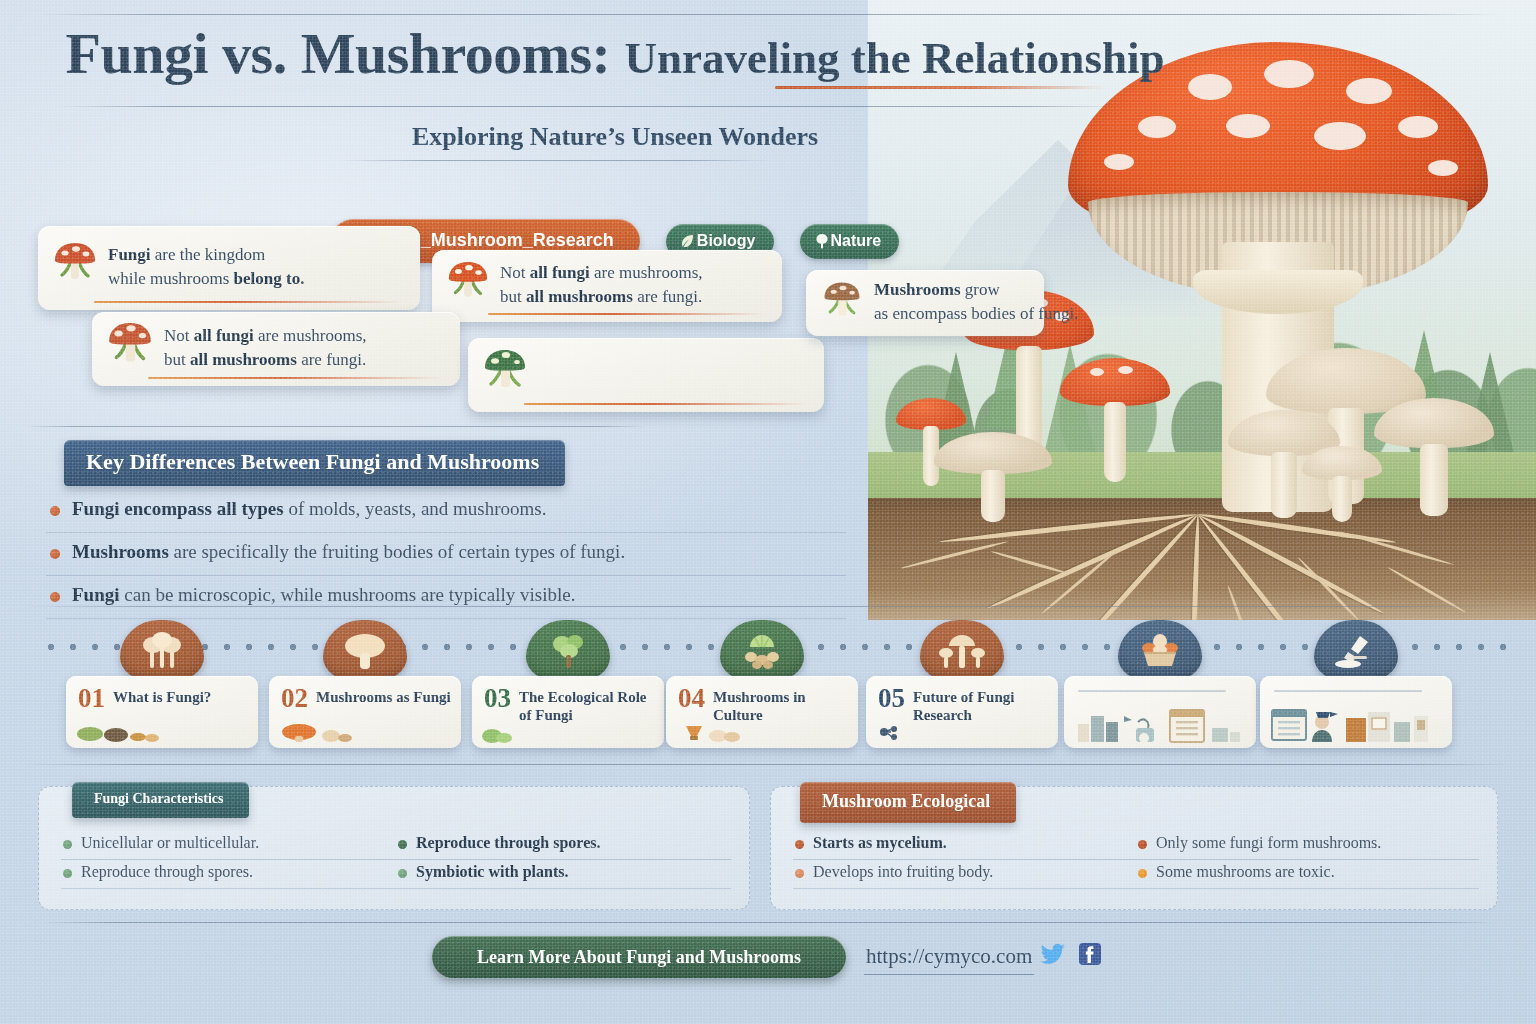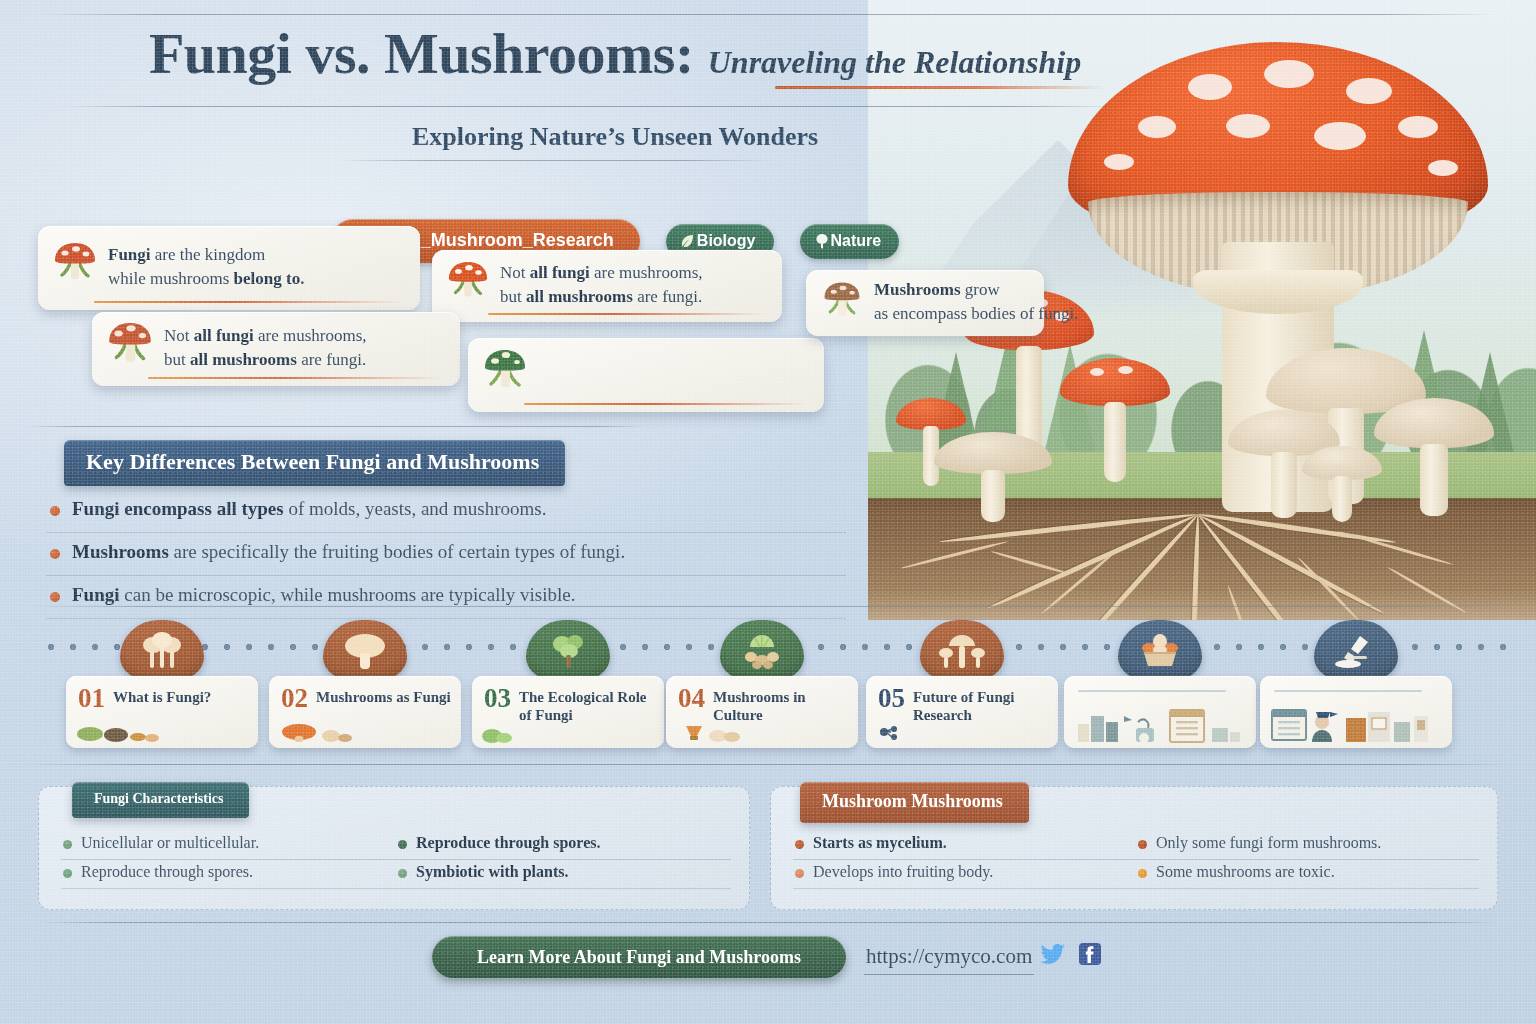--- a/index.html
+++ b/index.html
@@ -138,21 +138,21 @@
   }
 
   
   #titleblock { position:absolute; left:0; top:24px; width:1230px; text-align:center; }
   #maintitle {
     font-family:"Liberation Serif", serif;
     font-weight:700; font-size:58px; letter-spacing:-0.5px;
     color:#2c4359; line-height:1.05; white-space:nowrap;
   }
   #maintitle .sub {
-    font-size:32px; font-weight:700; letter-spacing:0px;font-style:italic;
+    font-size:45px; font-weight:700; letter-spacing:0px;
   }
   #title-underline {
     position:absolute; left:775px; top:86px; width:330px; height:3px;
     background: linear-gradient(90deg,#c25a2c,#d4734a 60%,rgba(212,115,74,0));
     border-radius:2px;
   }
   #title-rule { position:absolute; left:60px; top:106px; width:1060px; height:1px;
     background: linear-gradient(90deg, rgba(70,95,125,0) 0%, rgba(70,95,125,.5) 10%, rgba(70,95,125,.5) 90%, rgba(70,95,125,0) 100%); }
 
   #subtitle {
@@ -787,21 +787,21 @@
           <span class="pdot" style="background:radial-gradient(circle at 35% 30%,#c5603a,#a8421f);"></span>
           <span>Only some fungi form mushrooms.</span>
         </div>
         <div class="prow">
           <span class="pdot" style="background:radial-gradient(circle at 35% 30%,#f0a43c,#db8a1c);"></span>
           <span>Some mushrooms are toxic.</span>
         </div>
       </div>
     </div>
   </div>
-  <div class="ribbon rust" style="left:800px;top:782px;font-size:18px;">Mushroom Mushrooms</div>
+  <div class="ribbon rust" style="left:800px;top:782px;font-size:18px;">Mushroom Ecological</div>
 
   <div id="footer-rule"></div>
   <div id="cta">Learn More About Fungi and Mushrooms</div>
   <div id="site">https://cymyco.com</div>
   <div id="site-rule"></div>
   <div id="social">
     <span>
       <svg width="26" height="22" viewBox="0 0 26 22">
           <path d="M25 3.2c-.9.4-1.9.7-2.9.8 1-.6 1.8-1.6 2.2-2.8-1 .6-2.1 1-3.2 1.2A5 5 0 0 0 12.5 6c0 .4 0 .8.1 1.1A14.3 14.3 0 0 1 2.2 1.9a5 5 0 0 0 1.6 6.7c-.8 0-1.6-.2-2.3-.6a5 5 0 0 0 4 4.9c-.7.2-1.5.2-2.3.1a5 5 0 0 0 4.7 3.5A10.1 10.1 0 0 1 0 18.6 14.2 14.2 0 0 0 7.7 21C17 21 22 13.2 22 6.5v-.6c1-.7 1.9-1.6 2.6-2.6z" fill="#55acee"></path>
         </svg>

